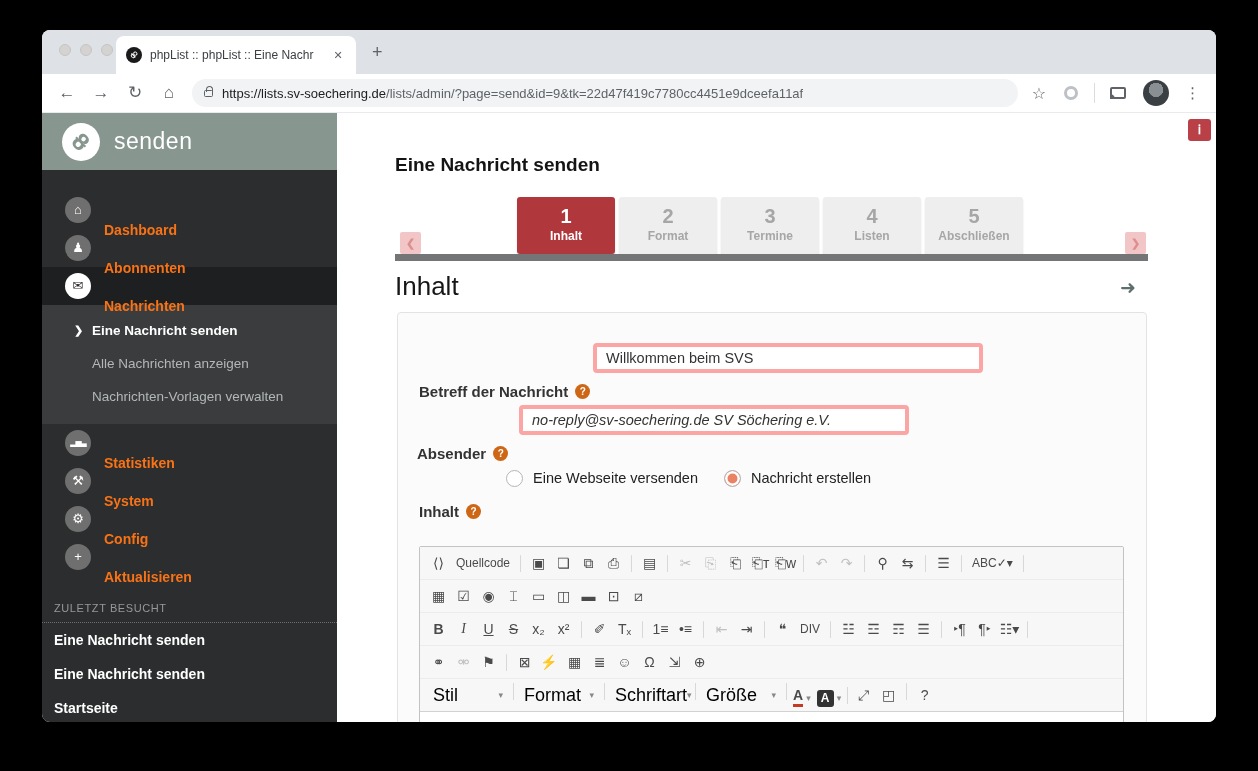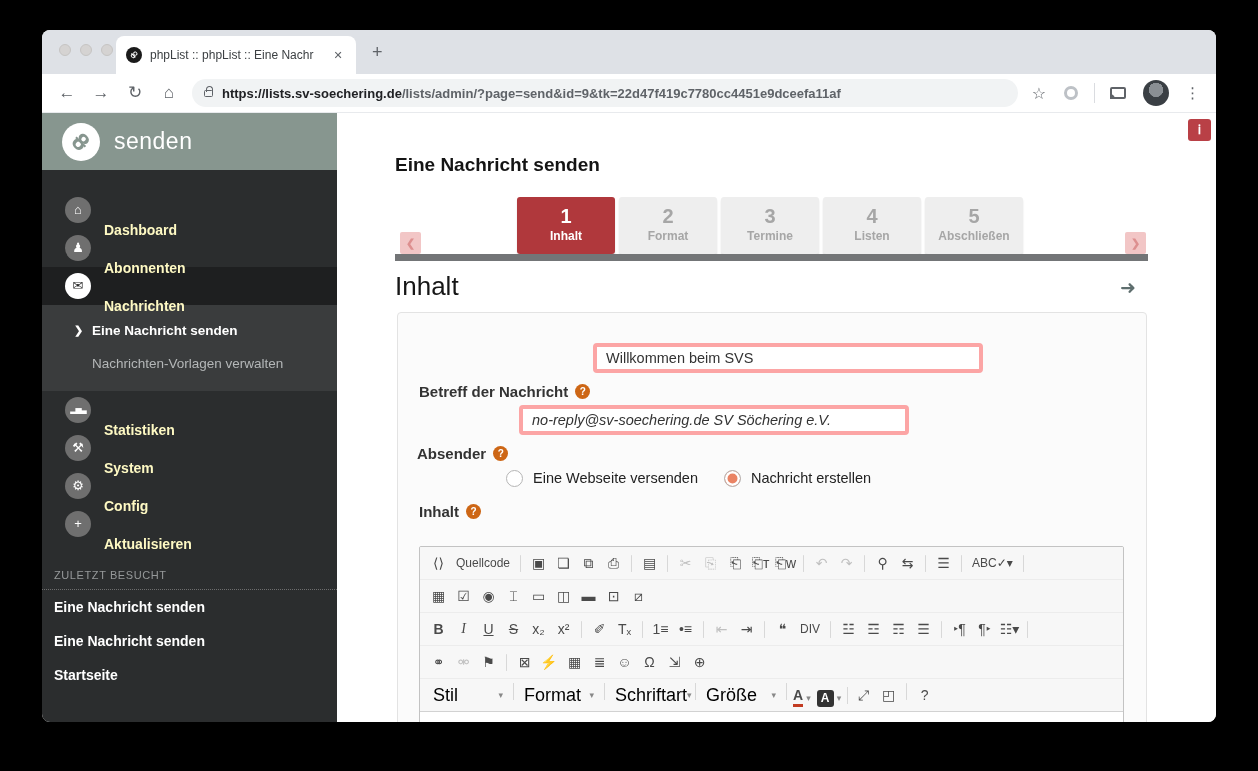--- a/index.html
+++ b/index.html
@@ -21,21 +21,21 @@
   .tab-close { margin-left:auto; color:#5f6368; font-size:11px; width:16px; text-align:center; }
   .newtab { position:absolute; left:330px; top:13px; color:#5f6368; font-size:18px; line-height:18px; }
   .toolbar { height:39px; background:#fff; display:flex; align-items:center; padding:0 8px; flex:none;
     border-bottom:1px solid #e8eaed; }
   .nav-ic-btn { width:28px; height:28px; text-align:center; line-height:28px; font-size:17px; color:#5f6368; margin:0 3px; }
   .urlbar { height:28px; flex:1; max-width:845px; background:#f1f3f4; border-radius:14px; margin:0 6px;
     display:flex; align-items:center; padding:0 12px; }
   .lock { width:9px; height:7px; border:1.5px solid #5f6368; border-radius:1.5px; position:relative; margin-right:9px; flex:none; }
   .lock:before { content:""; position:absolute; left:1px; top:-5px; width:5px; height:5px;
     border:1.5px solid #5f6368; border-bottom:none; border-radius:4px 4px 0 0; }
-  .url { font-size:13px; color:#202124; white-space:nowrap; overflow:hidden;font-weight:bold; }
+  .url { font-size:13px; color:#202124; white-space:nowrap; overflow:hidden; }
   .url .path { color:#5f6368; }
   .chrome-right { display:flex; align-items:center; margin-left:auto; }
   .star { font-size:16px; color:#5f6368; margin:0 8px; }
   .ext-ring { width:14px; height:14px; border:3px solid #bdc1c6; border-radius:50%; margin:0 10px; }
   .vdiv { width:1px; height:20px; background:#dadce0; margin:0 6px; }
   .cast { width:16px; height:12px; border:2px solid #5f6368; border-radius:2px; position:relative; margin:0 9px; }
   .cast:before { content:""; position:absolute; left:-2px; bottom:-2px; width:5px; height:5px;
     background:#5f6368; border-radius:0 5px 0 0; }
   .avatar { width:26px; height:26px; border-radius:50%; margin:0 8px;
     background:radial-gradient(circle at 50% 38%, #8a8f94 0 34%, #3a3f44 35% 100%); }
@@ -51,21 +51,21 @@
     font-size:24px; font-weight:700; text-align:center; line-height:38px; }
   .brand-logo i { display:inline-block; font-style:normal; transform:rotate(45deg); text-decoration:line-through; }
   .brand-name { font-size:23px; font-weight:400; color:#fff; margin-left:14px; letter-spacing:.5px; }
   .nav1 { padding-top:21px; }
   .nav-item { height:38px; display:flex; align-items:center; padding-left:23px; }
   .nav-item.active { background:#1e1f20; }
   .nav-circle { width:26px; height:26px; border-radius:50%; background:#6f6f6f; color:#fff;
     font-size:13px; line-height:26px; text-align:center; flex:none; }
   .nav-circle.bars { font-size:8px; letter-spacing:-1px; }
   .nav-item.active .nav-circle { background:#fff; color:#2b2b2b; }
-  .nav-label { font-size:14px; font-weight:600; margin-left:13px; color:#fef9c3;margin-top:40px; }
+  .nav-label { font-size:14px; font-weight:600; margin-left:13px; color:#f97316;margin-top:40px; }
   .submenu { background:#3a3c3d; padding:9px 0 11px; }
   .sub-item { height:33px; line-height:33px; padding-left:50px; font-size:13.5px; color:#b4b7b8; position:relative; }
   .sub-item.active { color:#fff; font-weight:700; }
   .sub-item .chev { display:none; }
   .sub-item.active .chev { display:block; position:absolute; left:32px; top:0; font-size:11px; color:#fff; }
   .recent-header { margin-top:26px; padding:0 0 8px 12px; font-size:11px; letter-spacing:.6px; color:#96999a;
     border-bottom:1px dotted #6d6d6d; }
   .recent-item { height:34px; line-height:34px; padding-left:12px; font-size:14px; font-weight:700; color:#fff; }
 
   
@@ -191,20 +191,23 @@
             <span class="nav-circle">✉</span>
             <span class="nav-label">Nachrichten</span>
           </div>
         </div>
       <div class="submenu">
 
           <div class="sub-item active">
             <span class="chev">❯</span><span>Eine Nachricht senden</span>
           </div>
 
+          <div class="sub-item">
+            <span>Alle Nachrichten anzeigen</span>
+          </div>
 
           <div class="sub-item">
             <span>Nachrichten-Vorlagen verwalten</span>
           </div>
         </div>
       <div class="nav2">
 
           <div class="nav-item">
             <span class="nav-circle bars">▂▅▃</span>
             <span class="nav-label">Statistiken</span>

